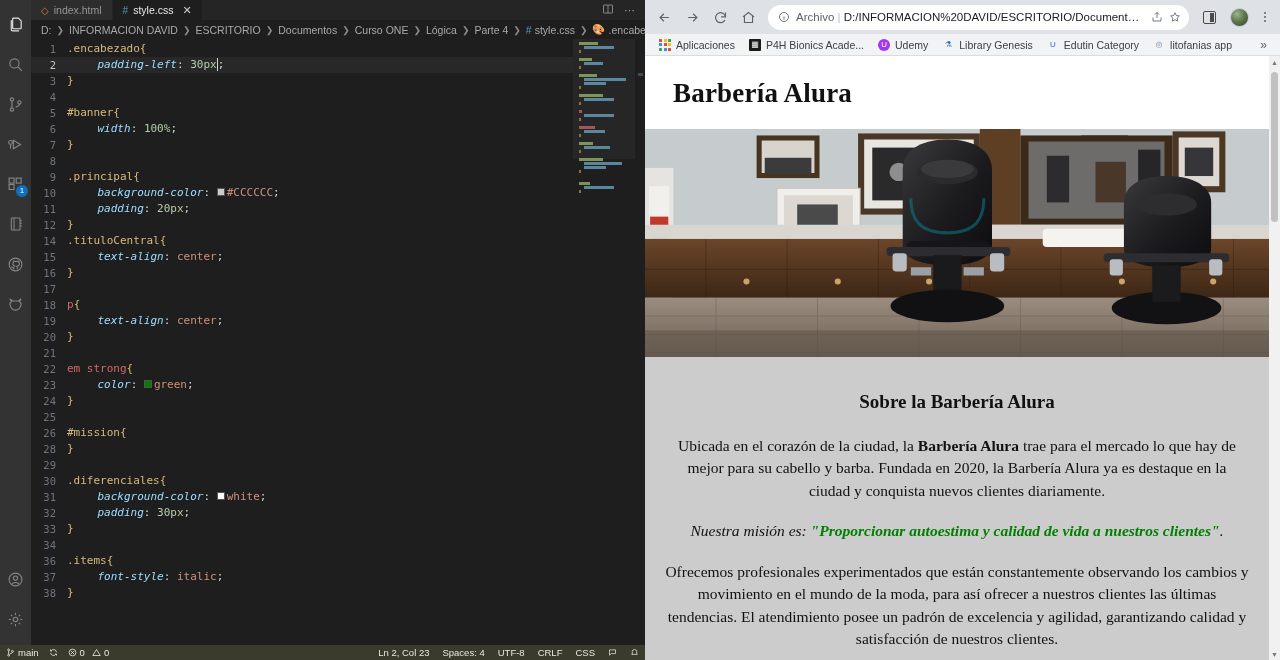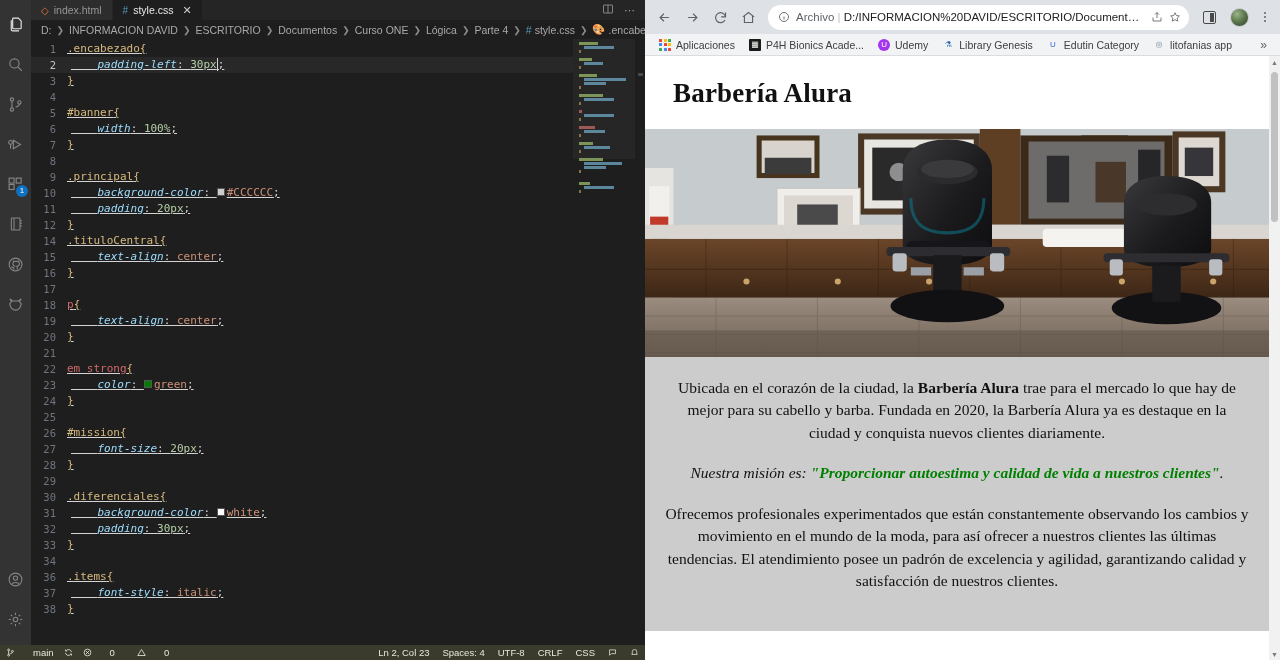--- a/index.html
+++ b/index.html
@@ -74,21 +74,21 @@
     font-size:11px; line-height:16px;
     padding-top:2px; position:relative;
   }
   .ln-row { display:flex; height:16px; align-items:center; white-space:pre; }
   .ln-row.cur { background:#282828; }
   .ln-num {
     width:36px; flex:0 0 36px; text-align:right;
     padding-right:11px; color:#6e7681; font-size:10.5px;
   }
   .ln-row.cur .ln-num { color:#c6c6c6; }
-  .ln-txt { flex:1; color:#d4d4d4; position:relative;text-decoration:underline; }
+  .ln-txt { flex:1; color:#d4d4d4; position:relative; }
 
   
   .t-sel   { color:#d7ba7d; }
   .t-selg  { color:#d7ba7d; }
   .t-tag   { color:#d16969; }
   .t-prop  { color:#9cdcfe; font-style:italic; }
   .t-val   { color:#ce9178; }
   .t-num   { color:#b5cea8; }
   .t-unit  { color:#b5cea8;margin-top:23px; }
   .t-brace { color:#d7ba7d; }
@@ -116,21 +116,21 @@
   .edge-mark { position:absolute; right:2px; width:5px; height:3px; background:#6e7681; opacity:.5; }
 
   .statusbar {
     height:15px; background:#3b3b2d;
     display:flex; align-items:center;
     font-size:9.5px; color:#e8e8d8;
     padding:0 6px; gap:11px; flex:0 0 15px;
   }
   .sb-left { display:flex; align-items:center; gap:10px; }
   .sb-right { margin-left:auto; display:flex; align-items:center; gap:13px; }
-  .sb-item { display:flex; align-items:center; gap:18px; white-space:nowrap;justify-content:space-between; }
+  .sb-item { display:flex; align-items:center; gap:3px; white-space:nowrap;justify-content:space-between; }
 
   
   #chrome {
     width:635px; height:660px;
     background:#dee1e6;
     display:flex; flex-direction:column;
   }
   .nav-row {
     height:34px; display:flex; align-items:center;
     gap:2px; padding:0 6px; background:#dee1e6;
@@ -337,21 +337,20 @@
             <div class="ln-row"><span class="ln-num">17</span><span class="ln-txt"></span></div>
             <div class="ln-row"><span class="ln-num">18</span><span class="ln-txt"><span class="t-tag">p</span><span class="t-brace">{</span></span></div>
             <div class="ln-row"><span class="ln-num">19</span><span class="ln-txt"><span style="display: inline-block; width: 4px; border-left: 1px solid rgb(63, 63, 63);"></span>    <span class="t-prop">text-align</span><span class="t-punc">: </span><span class="t-val">center</span><span class="t-punc">;</span></span></div>
             <div class="ln-row"><span class="ln-num">20</span><span class="ln-txt"><span class="t-brace">}</span></span></div>
             <div class="ln-row"><span class="ln-num">21</span><span class="ln-txt"></span></div>
             <div class="ln-row"><span class="ln-num">22</span><span class="ln-txt"><span class="t-tag">em strong</span><span class="t-brace">{</span></span></div>
             <div class="ln-row"><span class="ln-num">23</span><span class="ln-txt"><span style="display: inline-block; width: 4px; border-left: 1px solid rgb(63, 63, 63);"></span>    <span class="t-prop">color</span><span class="t-punc">: </span><span class="swatch" style="background: rgb(0, 128, 0);"></span><span class="t-val">green</span><span class="t-punc">;</span></span></div>
             <div class="ln-row"><span class="ln-num">24</span><span class="ln-txt"><span class="t-brace">}</span></span></div>
             <div class="ln-row"><span class="ln-num">25</span><span class="ln-txt"></span></div>
             <div class="ln-row"><span class="ln-num">26</span><span class="ln-txt"><span class="t-selg">#mission</span><span class="t-brace">{</span></span></div>
-            <div class="ln-row"><span class="ln-num">27</span><span class="ln-txt"><span style="display: inline-block; width: 4px; border-left: 1px solid rgb(63, 63, 63);"></span>    <span class="t-prop">font-size</span><span class="t-punc">: </span><span class="t-num">20</span><span class="t-unit">px</span><span class="t-punc">;</span></span></div>
             <div class="ln-row"><span class="ln-num">28</span><span class="ln-txt"><span class="t-brace">}</span></span></div>
             <div class="ln-row"><span class="ln-num">29</span><span class="ln-txt"></span></div>
             <div class="ln-row"><span class="ln-num">30</span><span class="ln-txt"><span class="t-sel">.diferenciales</span><span class="t-brace">{</span></span></div>
             <div class="ln-row"><span class="ln-num">31</span><span class="ln-txt"><span style="display: inline-block; width: 4px; border-left: 1px solid rgb(63, 63, 63);"></span>    <span class="t-prop">background-color</span><span class="t-punc">: </span><span class="swatch" style="background: rgb(255, 255, 255);"></span><span class="t-val">white</span><span class="t-punc">;</span></span></div>
             <div class="ln-row"><span class="ln-num">32</span><span class="ln-txt"><span style="display: inline-block; width: 4px; border-left: 1px solid rgb(63, 63, 63);"></span>    <span class="t-prop">padding</span><span class="t-punc">: </span><span class="t-num">30</span><span class="t-unit">px</span><span class="t-punc">;</span></span></div>
             <div class="ln-row"><span class="ln-num">33</span><span class="ln-txt"><span class="t-brace">}</span></span></div>
             <div class="ln-row"><span class="ln-num">34</span><span class="ln-txt"></span></div>
             <div class="ln-row"><span class="ln-num">36</span><span class="ln-txt"><span class="t-sel">.items</span><span class="t-brace">{</span></span></div>
             <div class="ln-row"><span class="ln-num">37</span><span class="ln-txt"><span style="display: inline-block; width: 4px; border-left: 1px solid rgb(63, 63, 63);"></span>    <span class="t-prop">font-style</span><span class="t-punc">: </span><span class="t-val">italic</span><span class="t-punc">;</span></span></div>
             <div class="ln-row"><span class="ln-num">38</span><span class="ln-txt"><span class="t-brace">}</span></span></div>
@@ -671,20 +670,21 @@
             <rect x="458" y="130" width="13" height="16" rx="3" fill="#b9bdc1"></rect>
             <rect x="556" y="130" width="13" height="16" rx="3" fill="#b9bdc1"></rect>
             <ellipse cx="514" cy="178" rx="54" ry="16" fill="#121215"></ellipse>
             <rect x="500" y="136" width="28" height="36" fill="#1b1b1e"></rect>
           </g>
           <rect x="0" y="200" width="615" height="28" fill="#5d5248" opacity=".5"></rect>
         </svg>
       </div>
 
       <div class="principal">
+        <h2 class="titulo-central">Sobre la Barbería Alura</h2>
         <p>
           <span>Ubicada en el corazón de la ciudad, la </span><strong>Barbería Alura</strong><span> trae para el mercado lo que hay de mejor para su cabello y barba. Fundada en 2020, la Barbería Alura ya es destaque en la ciudad y conquista nuevos clientes diariamente.</span>
         </p>
         <p class="mission">
           <span>Nuestra misión es: </span><em><strong style="color:green;">"Proporcionar autoestima y calidad de vida a nuestros clientes"</strong></em><span>.</span>
         </p>
         <p class="para-small">Ofrecemos profesionales experimentados que están constantemente observando los cambios y movimiento en el mundo de la moda, para así ofrecer a nuestros clientes las últimas tendencias. El atendimiento posee un padrón de excelencia y agilidad, garantizando calidad y satisfacción de nuestros clientes.</p>
       </div>
 
     </div>

